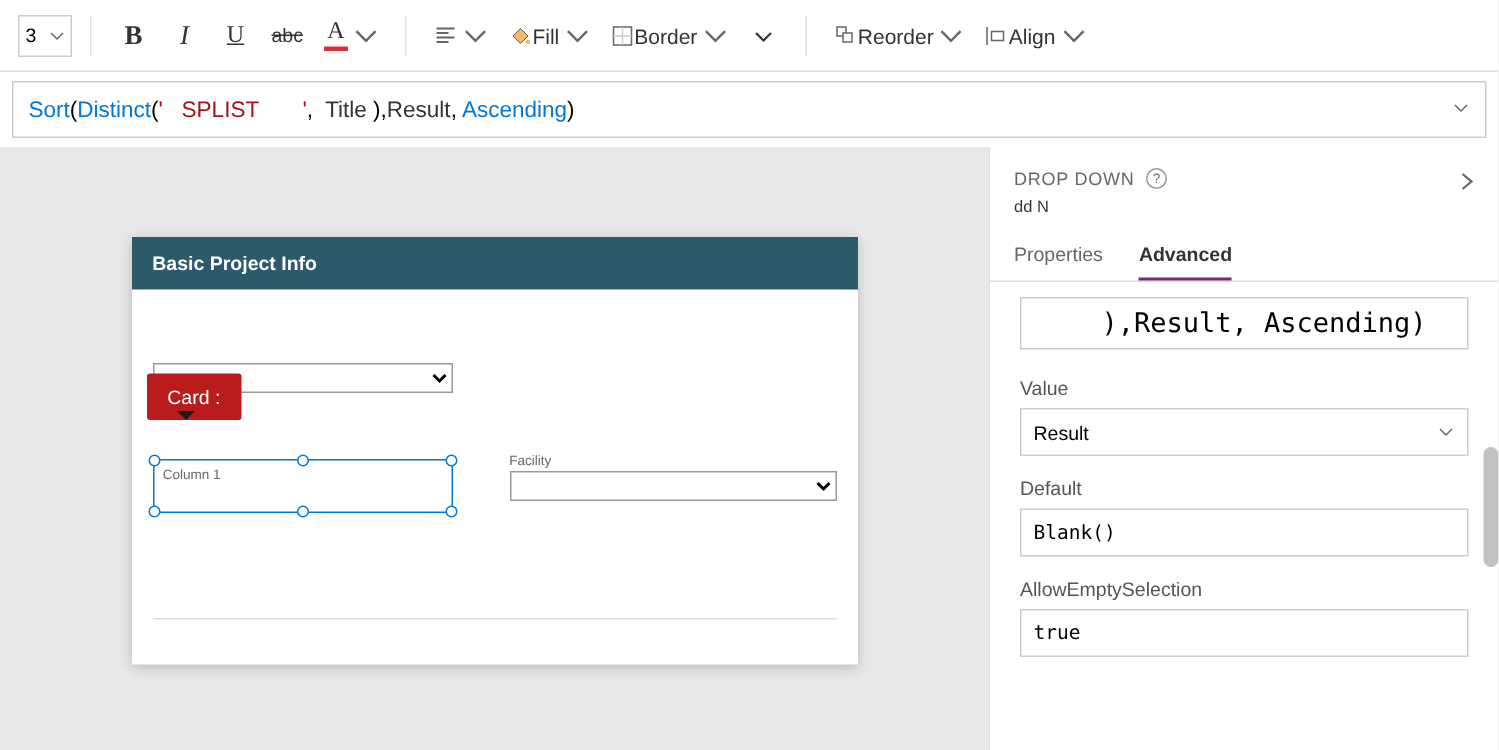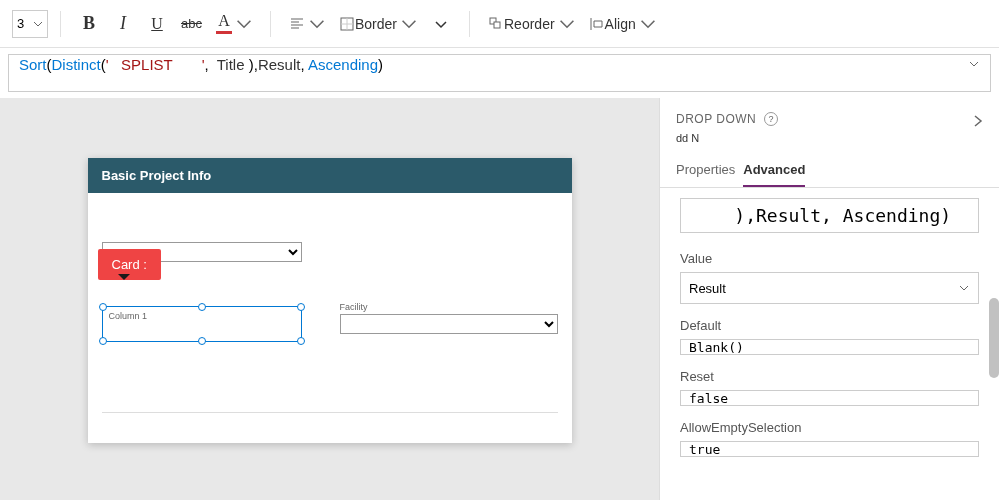--- a/index.html
+++ b/index.html
@@ -14,59 +14,59 @@
 .tb-label.disabled{color:#a6a6a6}
 .chev{width:10px;height:10px;margin-left:4px}
 .font-size-box{width:36px;height:28px;border:1px solid #ccc;display:flex;align-items:center;justify-content:space-between;padding:0 4px;font-size:13px}
 .bold{font-weight:bold;font-size:18px;font-family:Georgia,serif}
 .italic{font-style:italic;font-size:18px;font-family:Georgia,serif}
 .underline{text-decoration:underline;font-size:16px;font-family:Georgia,serif}
 .strike{text-decoration:line-through;font-size:13px}
 .font-color-ico{display:flex;flex-direction:column;align-items:center;justify-content:center}
 .font-color-ico .A{font-size:16px;font-family:Georgia,serif;line-height:1}
 .font-color-ico .bar{width:16px;height:3px;background:#d13438;margin-top:2px}
-.formula-bar{display:flex;align-items:flex-start;height:38px;border:1px solid #ccc;margin:6px 8px;padding:1px 10px;font-family:Consolas,monospace;font-size:15px;position:relative}
+.formula-bar{display:flex;align-items:center;height:38px;border:1px solid #ccc;margin:6px 8px;padding:1px 10px;font-family:Consolas,monospace;font-size:15px;position:relative}
 .formula-bar .fx-txt{white-space:pre}
 .fx-fn{color:#0078d4}
 .fx-str{color:#a31515}
 .fx-id{color:#333}
 .fx-kw{color:#0078d4}
 .fx-expand{position:absolute;right:10px;color:#666;cursor:pointer}
 .workspace{display:flex;height:calc(100% - 48px - 50px);background:#e8e8e8}
 .canvas-area{flex:1;display:flex;align-items:flex-start;justify-content:center;padding-top:60px;overflow:hidden}
 .card{width:484px;background:#fff;box-shadow:0 2px 8px rgba(0,0,0,0.2)}
 .card-header{background:#2b5a6a;color:#fff;font-weight:bold;font-size:13px;padding:10px 14px}
 .card-body{padding:18px 14px 30px;position:relative;min-height:220px}
-.tooltip{position:absolute;top:56px;left:10px;background:#ef4444;color:#fff;font-size:13px;padding:8px 14px;border-radius:2px;z-index:5}
+.tooltip{position:absolute;top:56px;left:10px;background:#b91c1c;color:#fff;font-size:13px;padding:8px 14px;border-radius:2px;z-index:5}
 .tooltip::after{content:"";position:absolute;bottom:-6px;left:20px;border:6px solid transparent;border-top-color:#1b1b1b}
 .field-row{display:flex;gap:20px;margin-top:40px}
 .field-col{flex:1;position:relative}
 .field-label{font-size:9px;color:#666;margin-bottom:2px}
 .dd-sel{width:100%;height:20px;border:1px solid #999;background:#fff;font-size:10px}
 .sel-box{border:1px solid #0078d4;position:relative;padding:4px 6px;margin-top:4px;width:200px;height:36px}
 .sel-box .handle{width:8px;height:8px;border:1px solid #0078d4;background:#fff;border-radius:50%;position:absolute}
 .sel-box .h-tl{top:-4px;left:-4px}.sel-box .h-tr{top:-4px;right:-4px}
 .sel-box .h-bl{bottom:-4px;left:-4px}.sel-box .h-br{bottom:-4px;right:-4px}
 .sel-box .h-tm{top:-4px;left:calc(50% - 4px)}.sel-box .h-bm{bottom:-4px;left:calc(50% - 4px)}
 .divider-line{border-top:1px solid #ddd;margin-top:70px}
 .right-panel{width:340px;background:#fff;border-left:1px solid #ddd;display:flex;flex-direction:column;font-size:13px;position:relative}
 .rp-scroll{position:absolute;right:0;top:200px;width:10px;height:80px;background:#c1c1c1;border-radius:5px}
 .rp-head{padding:14px 16px 4px;display:flex;align-items:flex-start;justify-content:space-between}
 .rp-title{color:#666;font-size:12px;letter-spacing:0.5px;display:flex;align-items:center;gap:8px}
 .rp-title .info{width:14px;height:14px;border:1px solid #999;border-radius:50%;display:flex;align-items:center;justify-content:center;font-size:9px;color:#666}
 .rp-name{padding:2px 16px 10px;font-size:11px;color:#333}
-.rp-tabs{display:flex;border-bottom:1px solid #ddd;padding:0 16px;gap:8px}
+.rp-tabs{display:flex;border-bottom:1px solid #ddd;padding:0 16px;gap:24px}
 .rp-tab{padding:8px 0;font-size:13px;color:#666;cursor:pointer}
 .rp-tab.active{color:#333;font-weight:600;border-bottom:2px solid #742774}
 .rp-body{padding:10px 20px;overflow-y:auto;flex:1}
 .rp-formula-preview{border:1px solid #ccc;padding:6px 10px;font-family:Consolas,monospace;font-size:18px;margin-bottom:18px;white-space:pre}
 .rp-prop{margin-bottom:14px}
 .rp-prop-label{color:#555;font-size:13px;margin-bottom:6px}
 .rp-select{width:100%;height:32px;border:1px solid #ccc;padding:0 8px;display:flex;align-items:center;justify-content:space-between;font-size:13px}
-.rp-input{width:100%;height:16px;border:1px solid #ccc;padding:0 8px;font-family:Consolas,monospace;font-size:13px}
+.rp-input{width:100%;height:32px;border:1px solid #ccc;padding:0 8px;font-family:Consolas,monospace;font-size:13px}
 .rp-chev{position:absolute;right:14px;top:16px;color:#666;cursor:pointer}
 </style>
 </head>
 <body>
 
 <div class="toolbar">
   <div class="tb-group">
     <div class="font-size-box">
       <span>3</span>
       <svg class="chev" viewBox="0 0 10 10">
@@ -89,20 +89,30 @@
           <path d="M1 3l4 4 4-4" stroke="#666" fill="none"></path>
         </svg>
     </div>
   </div>
   <div class="tb-sep"></div>
   <div class="tb-group">
     <div class="tb-btn">
       <svg viewBox="0 0 16 16">
           <path d="M2 3h12M2 6h8M2 9h12M2 12h8" stroke="#666" stroke-width="1.2"></path>
         </svg>
+      <svg class="chev" viewBox="0 0 10 10">
+          <path d="M1 3l4 4 4-4" stroke="#666" fill="none"></path>
+        </svg>
+    </div>
+    <div class="tb-btn">
+      <svg viewBox="0 0 16 16">
+          <path d="M3 8l5-5 5 5-5 5z" fill="#f4b860" stroke="#333" stroke-width="0.5"></path>
+          <circle cx="13" cy="12" r="1.5" fill="#f4b860"></circle>
+        </svg>
+      <span class="tb-label">Fill</span>
       <svg class="chev" viewBox="0 0 10 10">
           <path d="M1 3l4 4 4-4" stroke="#666" fill="none"></path>
         </svg>
     </div>
     <div class="tb-btn">
       <svg viewBox="0 0 16 16">
           <rect x="2" y="2" width="12" height="12" fill="none" stroke="#666"></rect>
           <path d="M2 8h12M8 2v12" stroke="#ccc"></path>
         </svg>
       <span class="tb-label">Border</span>
@@ -207,24 +217,20 @@
               <path d="M2 4l4 4 4-4" stroke="#666" fill="none"></path>
             </svg>
         </div>
       </div>
 
       <div class="rp-prop">
         <div class="rp-prop-label">Default</div>
         <input class="rp-input" value="Blank()" style="">
       </div>
 
-      <div class="rp-prop">
-        <div class="rp-prop-label">Reset</div>
-        <input class="rp-input" value="false" style="">
-      </div>
 
       <div class="rp-prop">
         <div class="rp-prop-label">AllowEmptySelection</div>
         <input class="rp-input" value="true" style="">
       </div>
     </div>
   </div>
 </div>
 
 </body></html>

